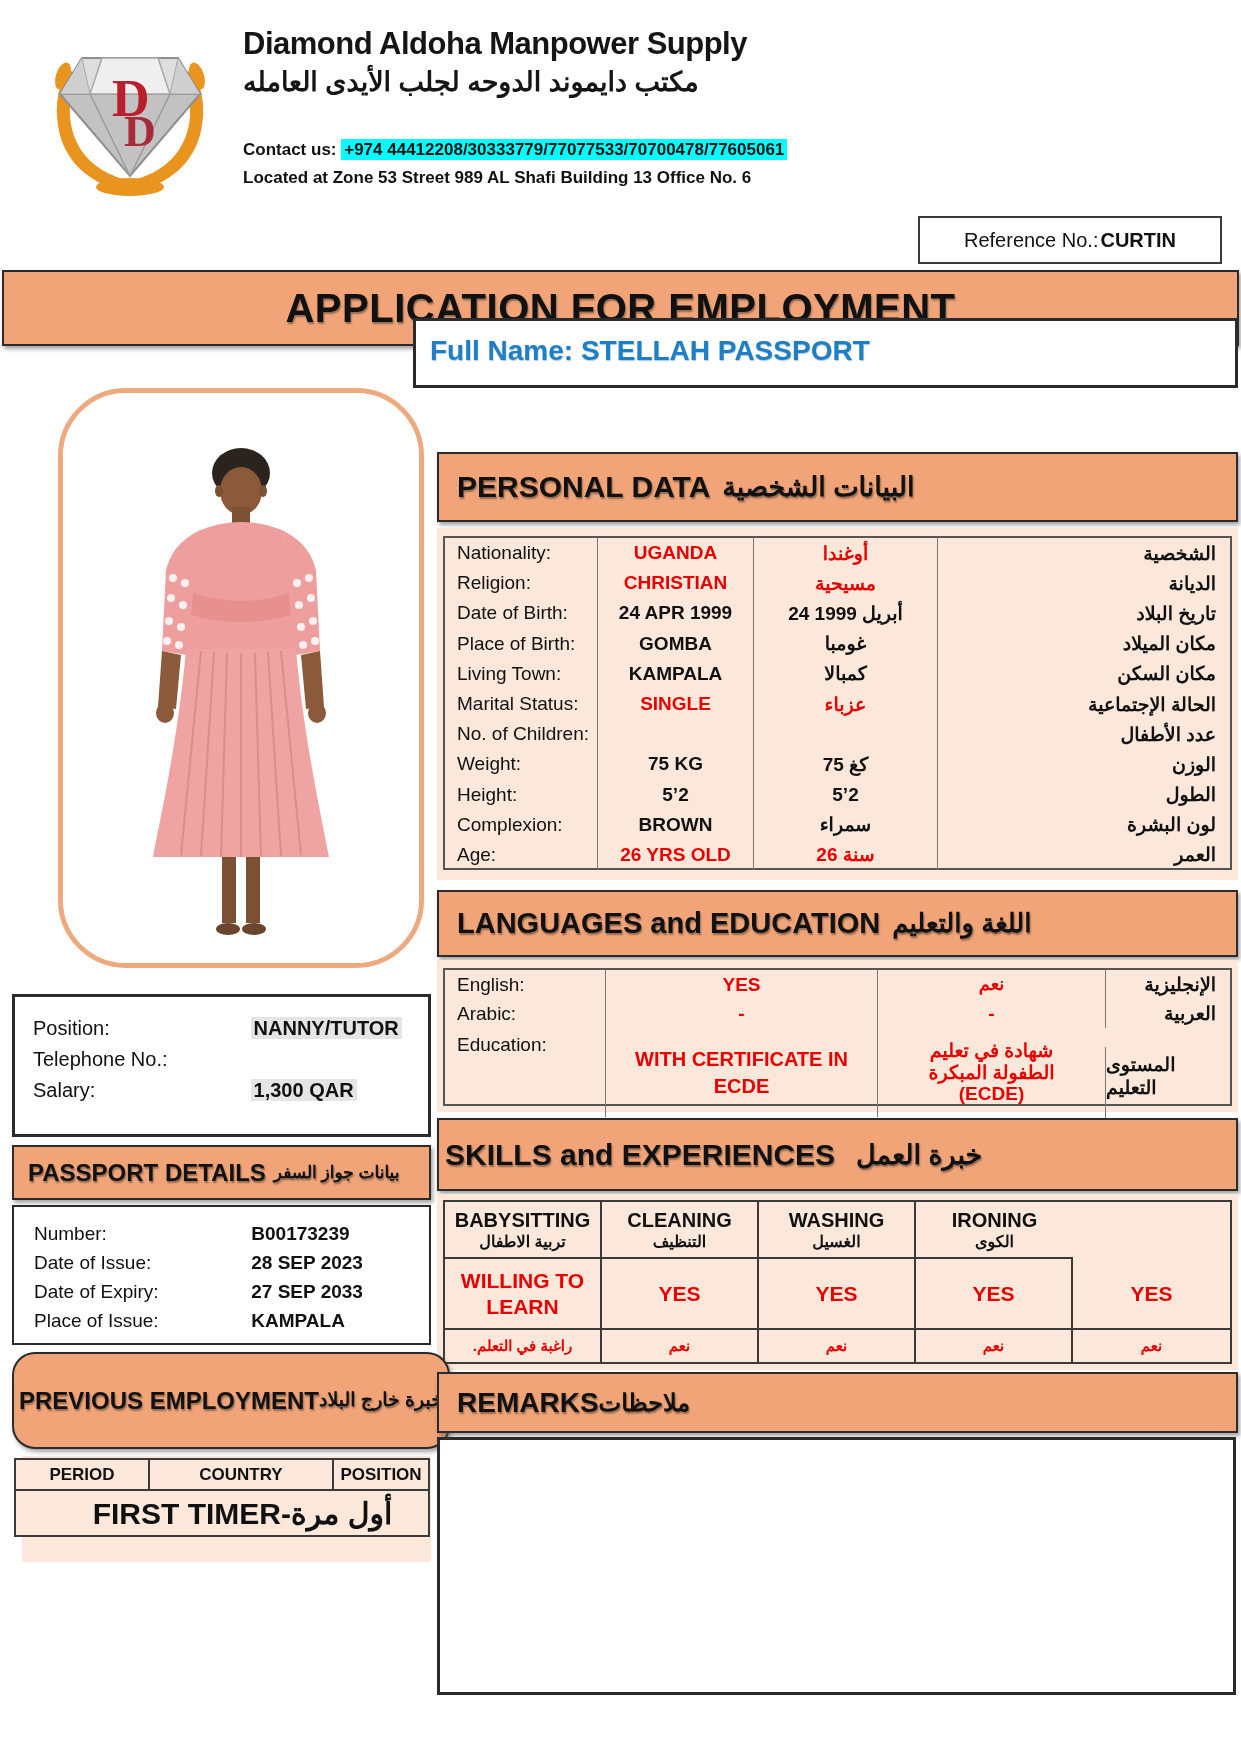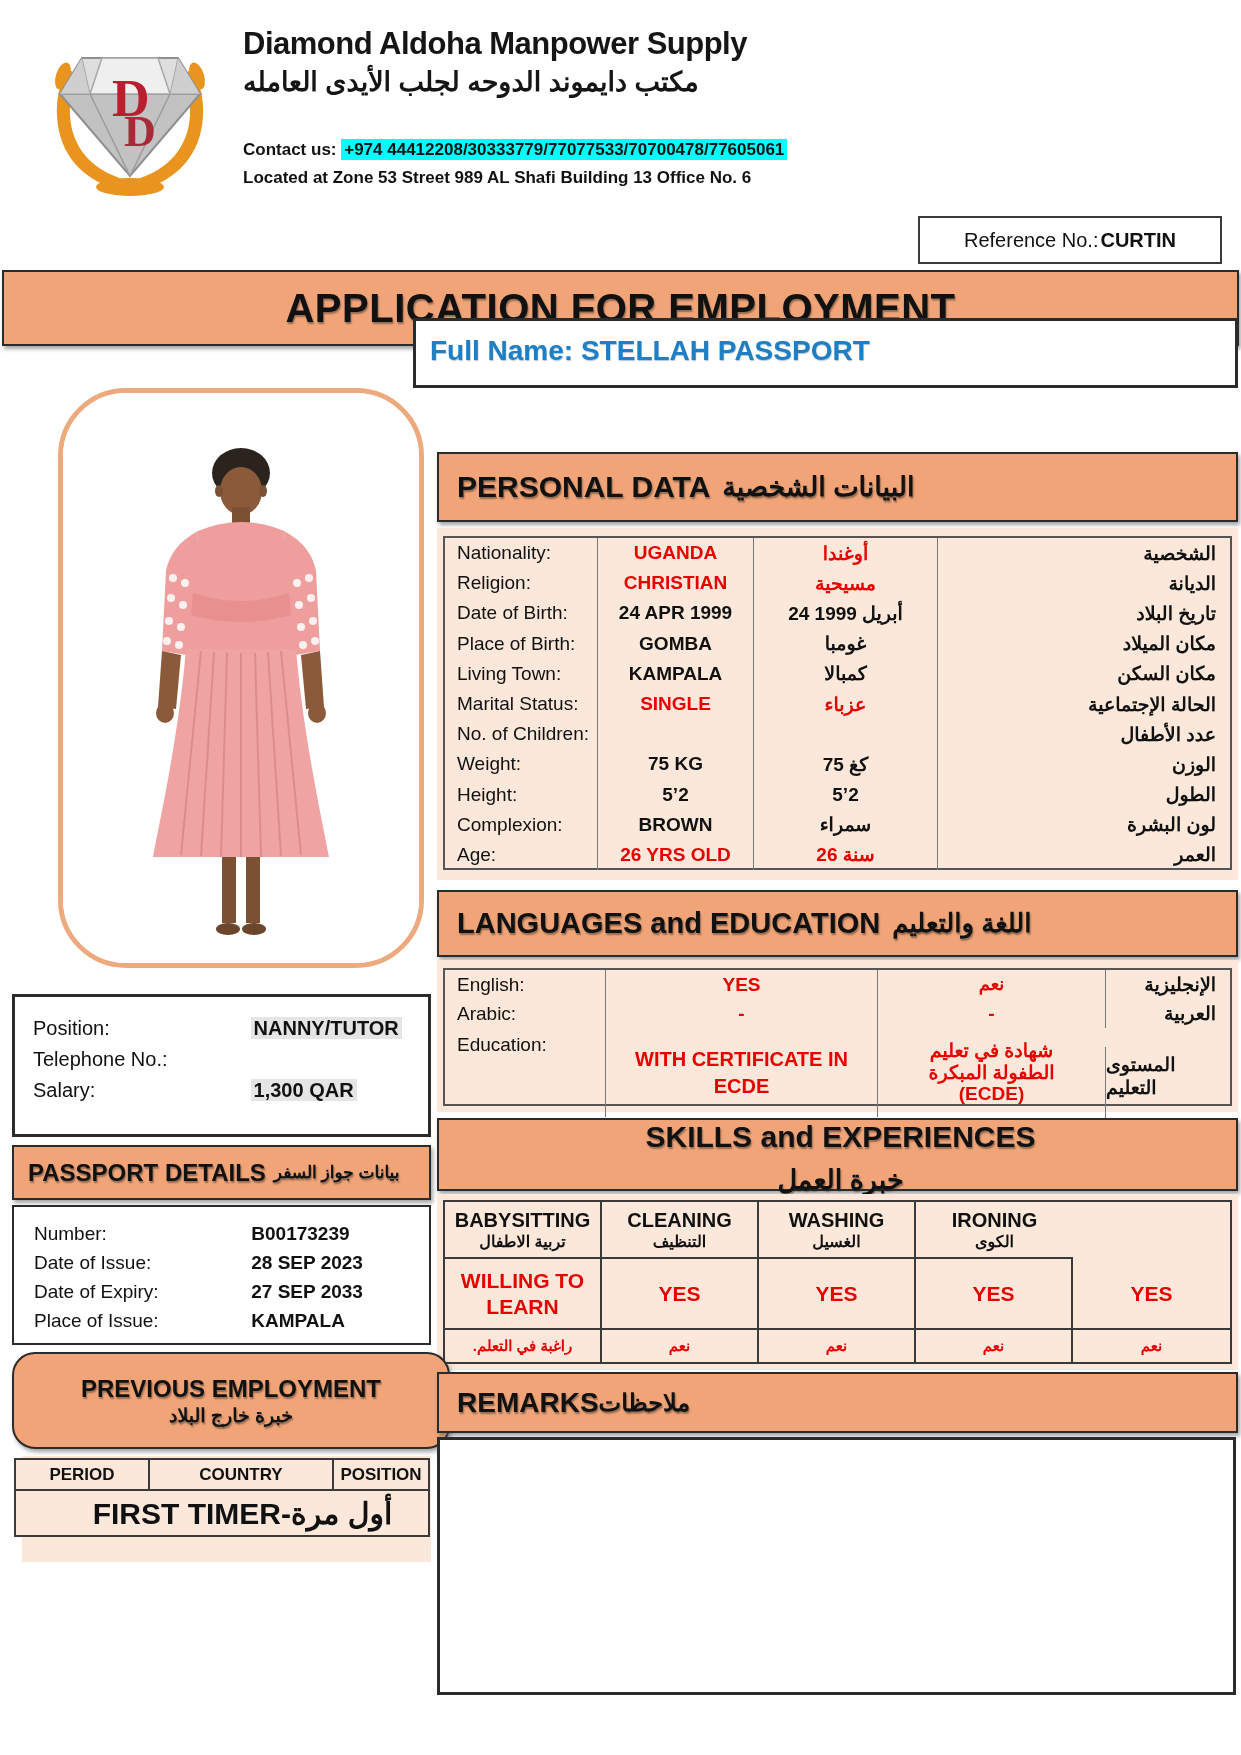--- a/index.html
+++ b/index.html
@@ -19,27 +19,27 @@
 
   
   .banner{background:#f0a477;border:2px solid #2b2b2b;box-shadow:2px 3px 4px rgba(90,90,90,.55);
           display:flex;align-items:center;color:#111;font-weight:bold;}
   .banner .t{text-shadow:1px 2px 1.5px rgba(40,40,40,.45);}
   .app-banner{left:2px;top:270px;width:1233px;height:72px;justify-content:center;font-size:40px;letter-spacing:.5px;}
   .pd-banner{left:437px;top:452px;width:801px;height:70px;padding-left:18px;font-size:30px;gap:12px;box-sizing:border-box;}
   .pd-banner .ar{font-size:27px;}
   .lang-banner{left:437px;top:890px;width:801px;height:67px;padding-left:18px;font-size:29px;gap:12px;box-sizing:border-box;}
   .lang-banner .ar{font-size:26px;}
-  .skills-banner{left:437px;top:1118px;width:801px;height:73px;padding-left:6px;font-size:30px;gap:10px;box-sizing:border-box;flex-direction:column;}
+  .skills-banner{left:437px;top:1118px;width:801px;height:73px;padding-left:6px;font-size:30px;gap:21px;box-sizing:border-box;}
   .skills-banner .ar{font-size:27px;}
   .remarks-banner{left:437px;top:1372px;width:801px;height:61px;padding-left:18px;font-size:28px;box-sizing:border-box;}
   .remarks-banner .ar{font-size:24px;}
   .pp-banner{left:12px;top:1145px;width:419px;height:55px;padding-left:14px;font-size:24px;gap:8px;box-sizing:border-box;}
   .pp-banner .ar{font-size:17px;}
-  .prev-banner{left:12px;top:1352px;width:438px;height:97px;flex-direction:column;justify-content:center;font-size:24px;box-sizing:border-box;line-height:1.3;border-radius:23px;}
+  .prev-banner{left:12px;top:1352px;width:438px;height:97px;flex-direction:row;justify-content:center;font-size:24px;box-sizing:border-box;line-height:1.3;border-radius:23px;}
   .prev-banner .ar{font-size:19px;}
 
   
   .panel{background:#fbe8db;}
   .panel-pd{left:437px;top:528px;width:801px;height:352px;}
   .panel-lg{left:437px;top:960px;width:801px;height:152px;}
   .panel-sk{left:437px;top:1194px;width:801px;height:176px;}
   .panel-prev{left:22px;top:1456px;width:409px;height:106px;}
 
   

